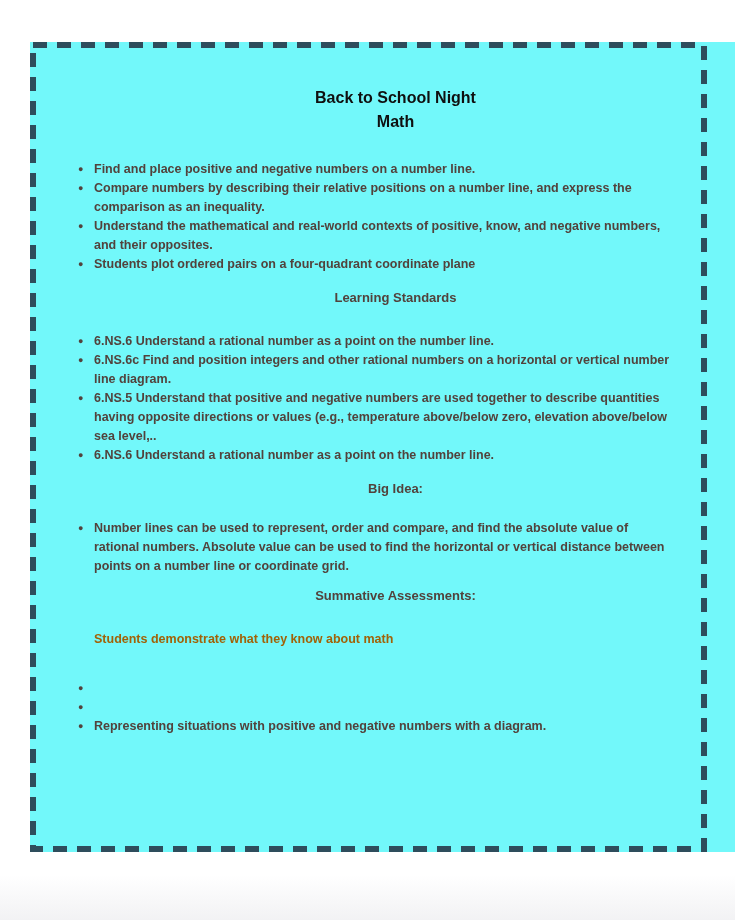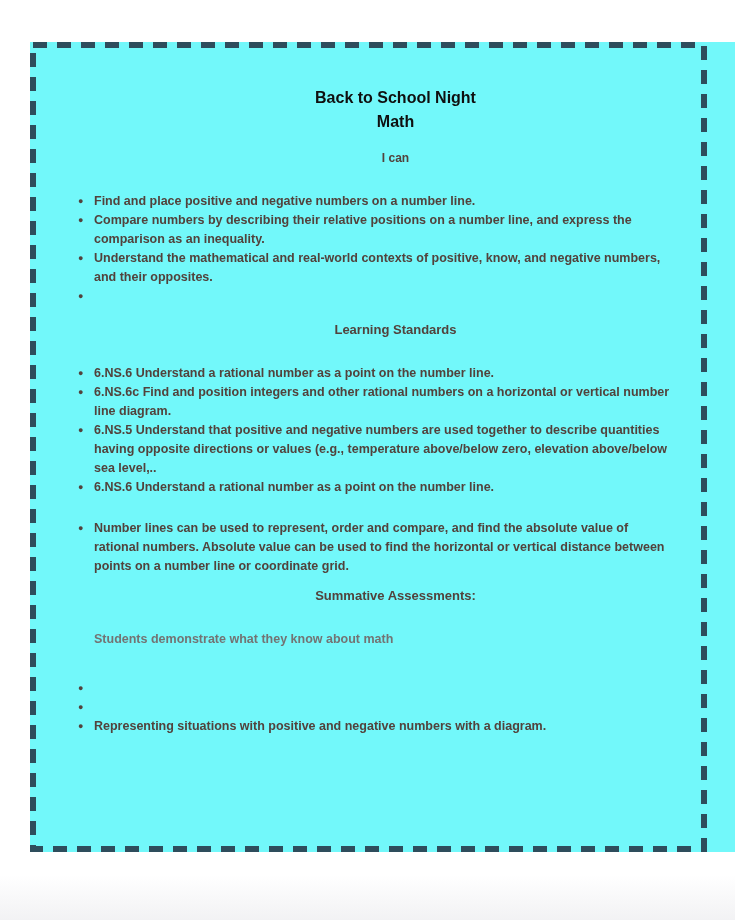--- a/index.html
+++ b/index.html
@@ -83,57 +83,57 @@
   }
   ul.bullets .txt {
     flex: 0 1 auto;
     max-width: 578px;
   }
   .intro-line {
     margin-top: 26px;
     padding-left: 18px;
     font-size: 12.5px;
     line-height: 19px;
-    color: #737373;
+    color: #a16207;
   }
 </style>
 </head>
 <body>
 
 <div class="page">
 
   <div class="slide">
     <svg class="slide-border-svg" width="677" height="810" viewBox="0 0 677 810">
       <rect x="3" y="3" width="671" height="804" fill="none" stroke="#2e4d5c" stroke-width="6" stroke-dasharray="14 10"></rect>
     </svg>
 
     <div class="slide-content">
 
       <div class="title-block">
         <div>Back to School Night</div>
         <div>Math</div>
       </div>
 
-      <div class="heading subtitle">I can</div>
 
       <ul class="bullets list-1">
         <li>
           <span class="dot">●</span>
           <span class="txt">Find and place positive and negative numbers on a number line.</span>
         </li>
         <li>
           <span class="dot">●</span>
           <span class="txt">Compare numbers by describing their relative positions on a number line, and express the comparison as an inequality.</span>
         </li>
         <li>
           <span class="dot">●</span>
           <span class="txt">Understand the mathematical and real-world contexts of positive, know, and negative numbers, and their opposites.</span>
         </li>
         <li>
           <span class="dot">●</span>
+          <span class="txt">Students plot ordered pairs on a four-quadrant coordinate plane</span>
         </li>
       </ul>
 
       <div class="heading h-standards">Learning Standards</div>
 
       <ul class="bullets list-2">
         <li>
           <span class="dot">●</span>
           <span class="txt">6.NS.6 Understand a rational number as a point on the number line.</span>
         </li>
@@ -144,20 +144,21 @@
         <li>
           <span class="dot">●</span>
           <span class="txt">6.NS.5 Understand that positive and negative numbers are used together to describe quantities having opposite directions or values (e.g., temperature above/below zero, elevation above/below sea level,..</span>
         </li>
         <li>
           <span class="dot">●</span>
           <span class="txt">6.NS.6 Understand a rational number as a point on the number line.</span>
         </li>
       </ul>
 
+      <div class="heading h-bigidea">Big Idea:</div>
 
       <ul class="bullets list-3">
         <li>
           <span class="dot">●</span>
           <span class="txt">Number lines can be used to represent, order and compare, and find the absolute value of rational numbers. Absolute value can be used to find the horizontal or vertical distance between points on a number line or coordinate grid.</span>
         </li>
       </ul>
 
       <div class="heading h-summative">Summative Assessments:</div>
 

